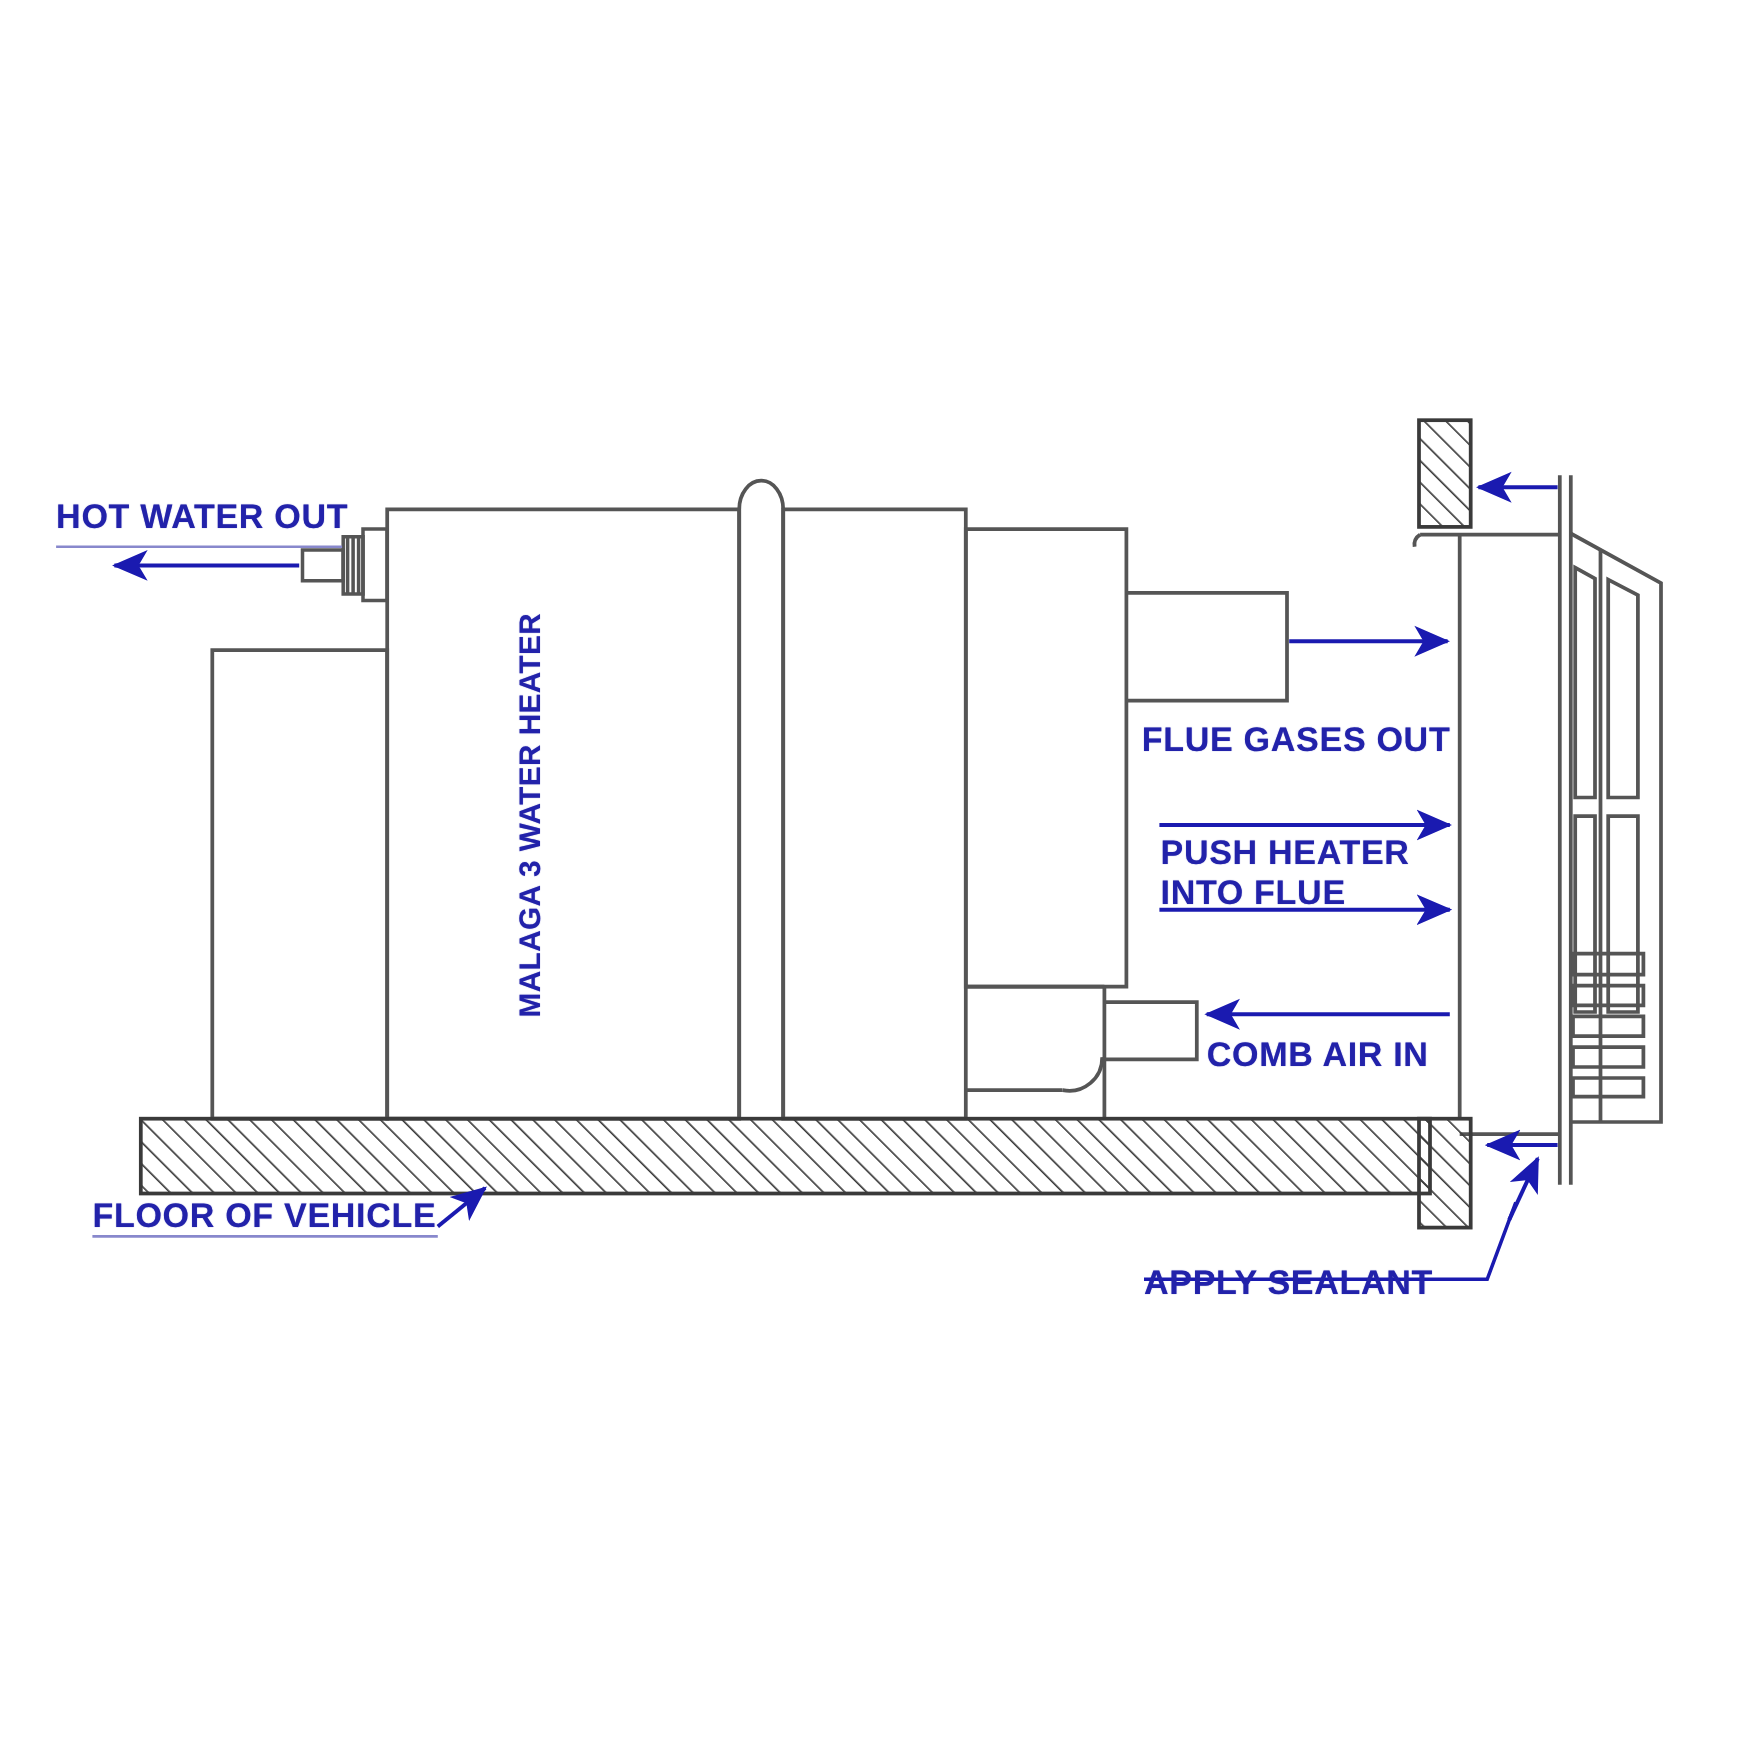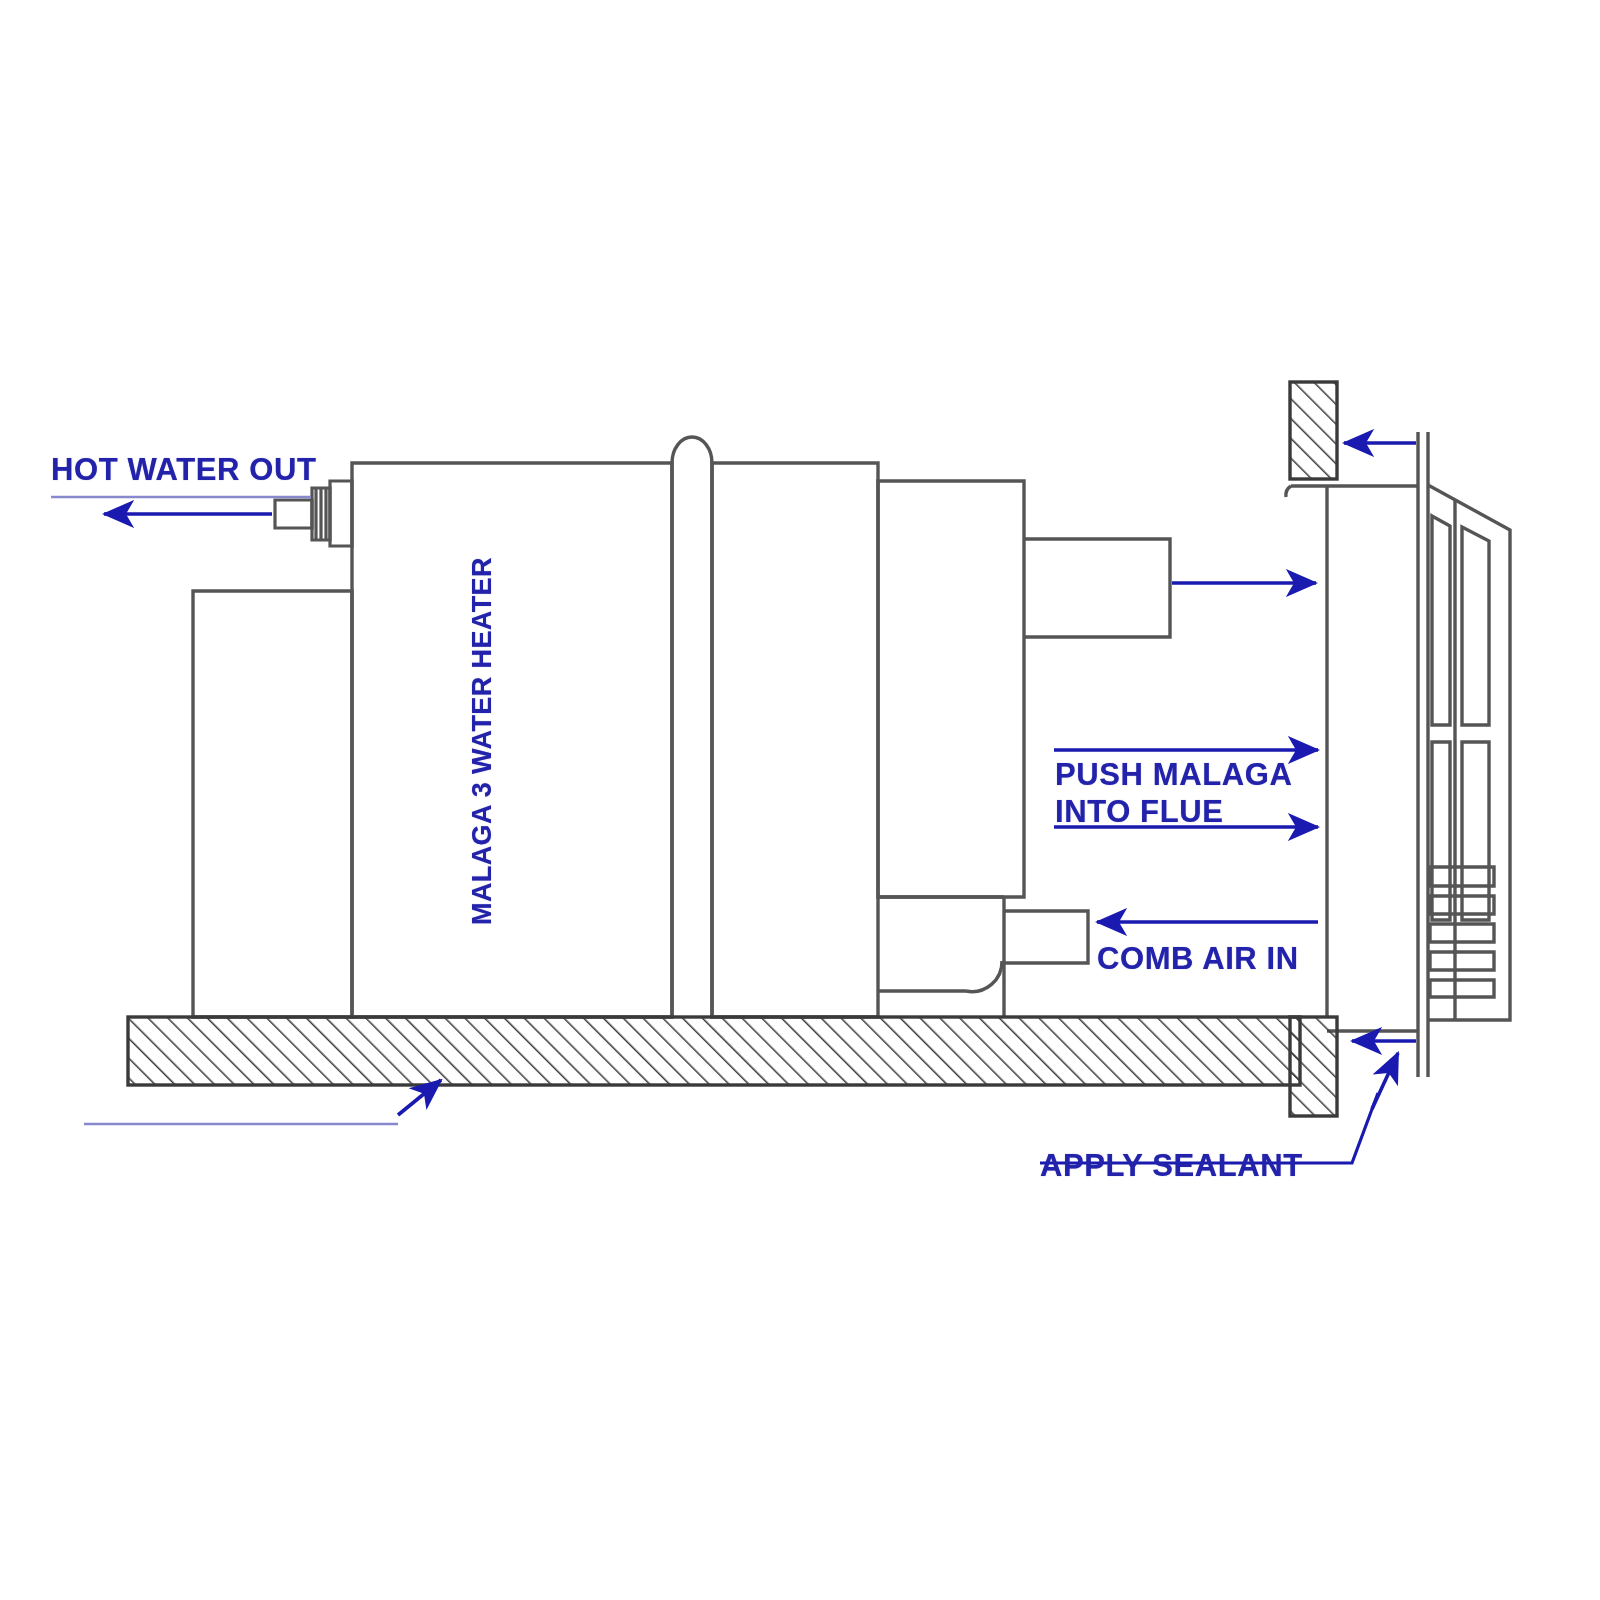--- a/index.html
+++ b/index.html
@@ -154,23 +154,25 @@
     <g stroke="#8888cc" stroke-width="2.4">
       <line x1="51" y1="497" x2="311" y2="497"></line>
       <line x1="84" y1="1124" x2="398" y2="1124"></line>
     </g>
   </svg>
 
   <div class="label" style="left:51px; top:452px;">HOT WATER OUT</div>
 
   <div class="label vertical" style="left:467px; top:925px;">MALAGA 3 WATER HEATER</div>
 
+  <div class="label" style="left:1038px; top:655px;">FLUE GASES OUT</div>
 
-  <div class="label two-line" style="left:1055px; top:756px;">PUSH MALAGA</div>
+  <div class="label two-line" style="left:1055px; top:756px;">PUSH HEATER</div>
 
   <div class="label two-line" style="left:1055px; top:793px;">INTO FLUE</div>
 
   <div class="label" style="left:1097px; top:941px;text-align:center;">COMB AIR IN</div>
 
+  <div class="label" style="left:84px; top:1087px;">FLOOR OF VEHICLE</div>
 
   <div class="label" style="left:1040px; top:1126px;margin-top:22px;">APPLY SEALANT</div>
 
 </div>
 
 </body></html>

